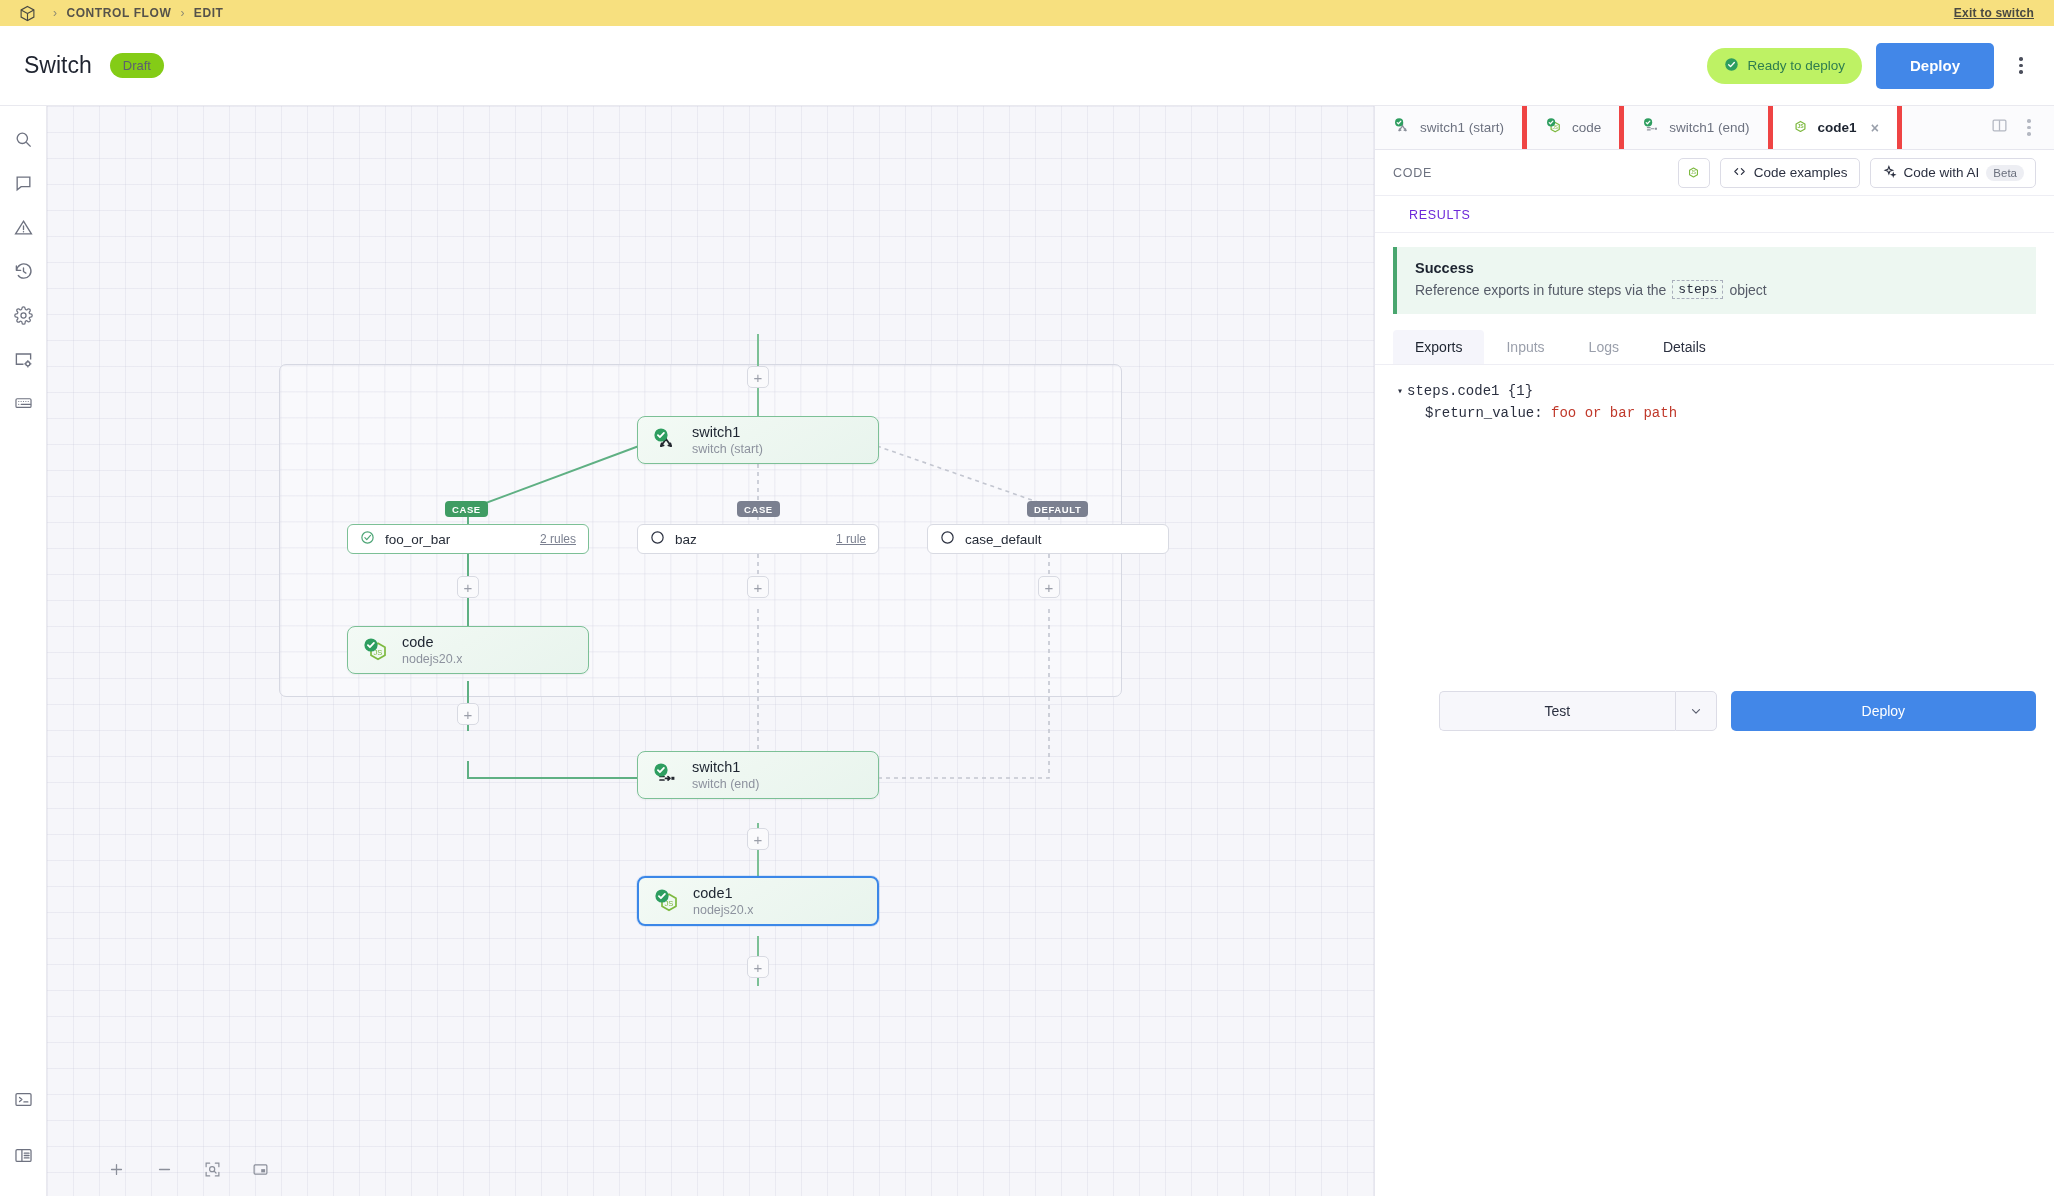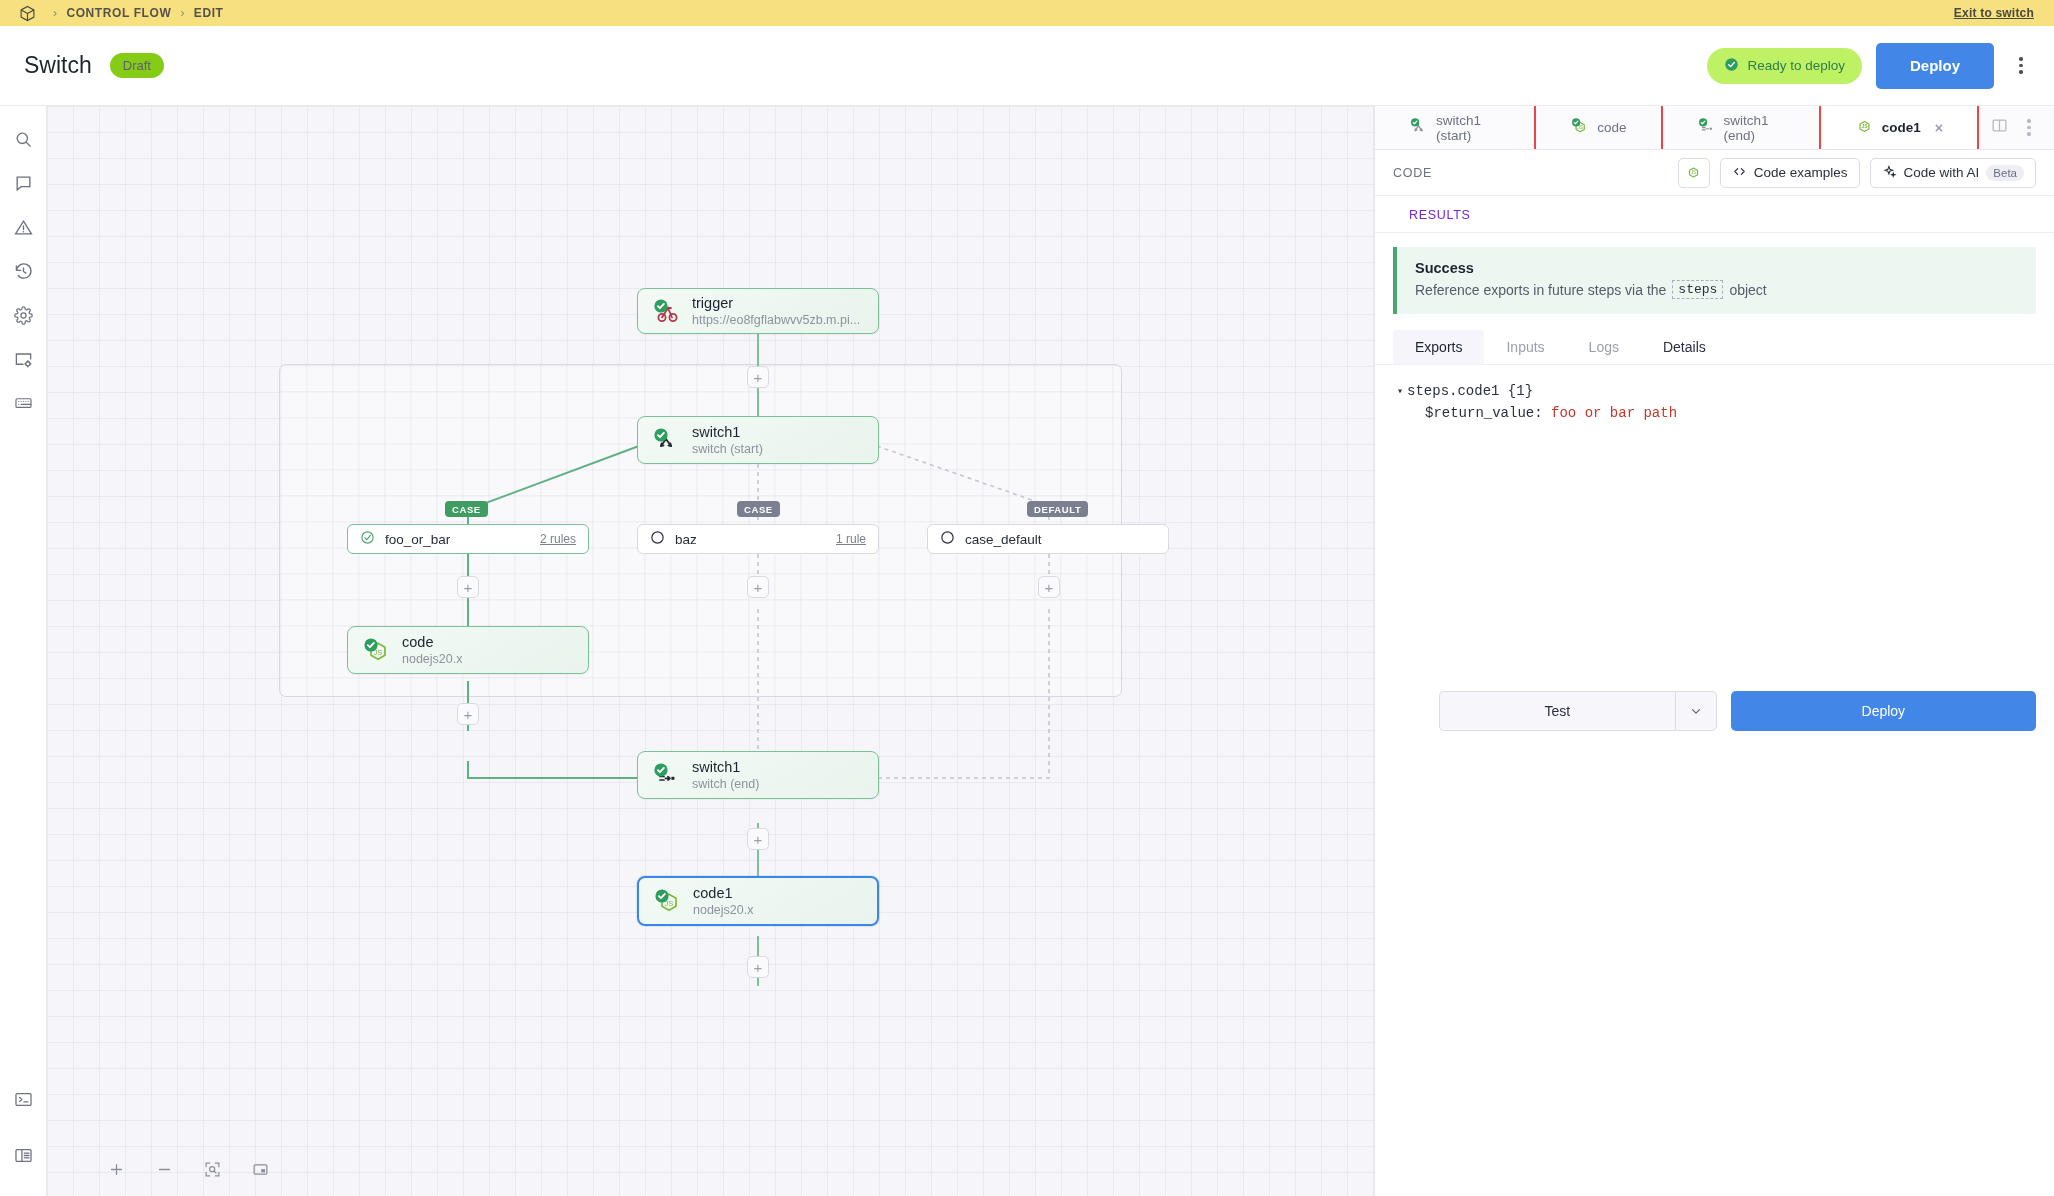--- a/index.html
+++ b/index.html
@@ -109,22 +109,22 @@
     color:#fff; padding:2.5px 7px; border-radius:4px; z-index:4;
   }
   .case-tag.green { background:#3f9c63; }
   .case-tag.grey  { background:#7b8090; }
   .zoom-ctl { position:absolute; left:58px; bottom:16px; display:flex; gap:26px; align-items:center; color:#8b8f9a;}
   .zoom-ctl span { cursor:pointer; display:flex; align-items:center; justify-content:center; width:22px; height:22px;}
   
   .panel { width: 680px; flex:none; background:#fff; border-left:1px solid #e6e6ee; display:flex; flex-direction:column; position:relative;}
   .panel-tabs { height: 44px; display:flex; align-items:stretch; border-bottom:1px solid #e6e6ee; background:#fbfbfd;}
   .ptab {
-    display:flex; align-items:center; gap:8px; padding:0 34px; font-size:13.5px; color:#6d7280;
-    border-right:2px solid #ef4444; cursor:pointer; position:relative; background:#fbfbfd;
+    display:flex; align-items:center; gap:8px; padding:0 18px; font-size:13.5px; color:#6d7280;
+    border-right:5px solid #ef4444; cursor:pointer; position:relative; background:#fbfbfd;
   }
   .ptab.active { background:#fff; color:#1d2430; font-weight:700; }
   .ptab .x { margin-left:6px; color:#9aa0ab; font-size:14px; }
   .ptab-tools { margin-left:auto; display:flex; align-items:center; gap:8px; padding:0 12px; }
   .panel-subbar { height: 46px; display:flex; align-items:center; padding:0 18px; border-bottom:1px solid #eeeef4; gap:10px;}
   .sub-label { font-size:12.5px; color:#6d7280; letter-spacing:.7px; }
   .mini-btn {
     height:30px; border:1px solid #dcdce6; border-radius:5px; background:#fff;
     display:flex; align-items:center; gap:7px; padding:0 11px; font-size:13.5px; color:#2b3040; cursor:pointer;
   }
@@ -279,37 +279,20 @@
       <path d="M1002,448 L1002,478" stroke="#c3c6d0" stroke-width="1.6" fill="none" stroke-dasharray="4 4"></path>
       <path d="M1002,503 L1002,672 L711,672" stroke="#c3c6d0" stroke-width="1.6" fill="none" stroke-dasharray="4 4"></path>
 
       <path d="M711,660 L711,673" stroke="#7cc096" stroke-width="2" fill="none"></path>
 
       <path d="M711,717 L711,783" stroke="#7cc096" stroke-width="2" fill="none"></path>
 
       <path d="M711,830 L711,880" stroke="#7cc096" stroke-width="2" fill="none"></path>
     </svg>
 
-    <div class="node" style="left:590px; top:182px; width:242px; height:46px;">
-      <span class="node-icon">
-        <svg width="28" height="28" viewBox="0 0 28 28">
-          <g fill="none" stroke="#b4384b" stroke-width="1.8" stroke-linecap="round">
-            <circle cx="10" cy="20.5" r="3.6"></circle>
-              <circle cx="21" cy="20.5" r="3.6"></circle>
-            <path d="M10 20.5 16 11l4 9.5M14.5 11h4.5"></path>
-          </g>
-          <circle cx="9" cy="9" r="6.6" fill="#2e9e60"></circle>
-          <path d="M5.9 9.2l2 2 4-4.3" fill="none" stroke="#fff" stroke-width="1.8" stroke-linecap="round" stroke-linejoin="round"></path>
-        </svg>
-      </span>
-      <span class="node-text">
-        <span class="node-title">trigger</span>
-        <span class="node-sub">https://eo8fgflabwvv5zb.m.pi...</span>
-      </span>
-    </div>
     <div class="plus-btn" style="left:700px; top:260px;">+</div>
 
     <div class="node" style="left:590px; top:310px; width:242px; height:48px;">
       <span class="node-icon">
         <svg width="28" height="28" viewBox="0 0 28 28">
           <g fill="none" stroke="#23272f" stroke-width="1.8" stroke-linecap="round" stroke-linejoin="round">
             <path d="M14 9v4M14 13 9 20M14 13l5 7"></path>
               <path d="M9 20l2.6-.6M9 20l.6-2.6M19 20l-2.6-.6M19 20l-.6-2.6"></path>
           </g>
           <circle cx="9" cy="9" r="6.6" fill="#2e9e60"></circle>

